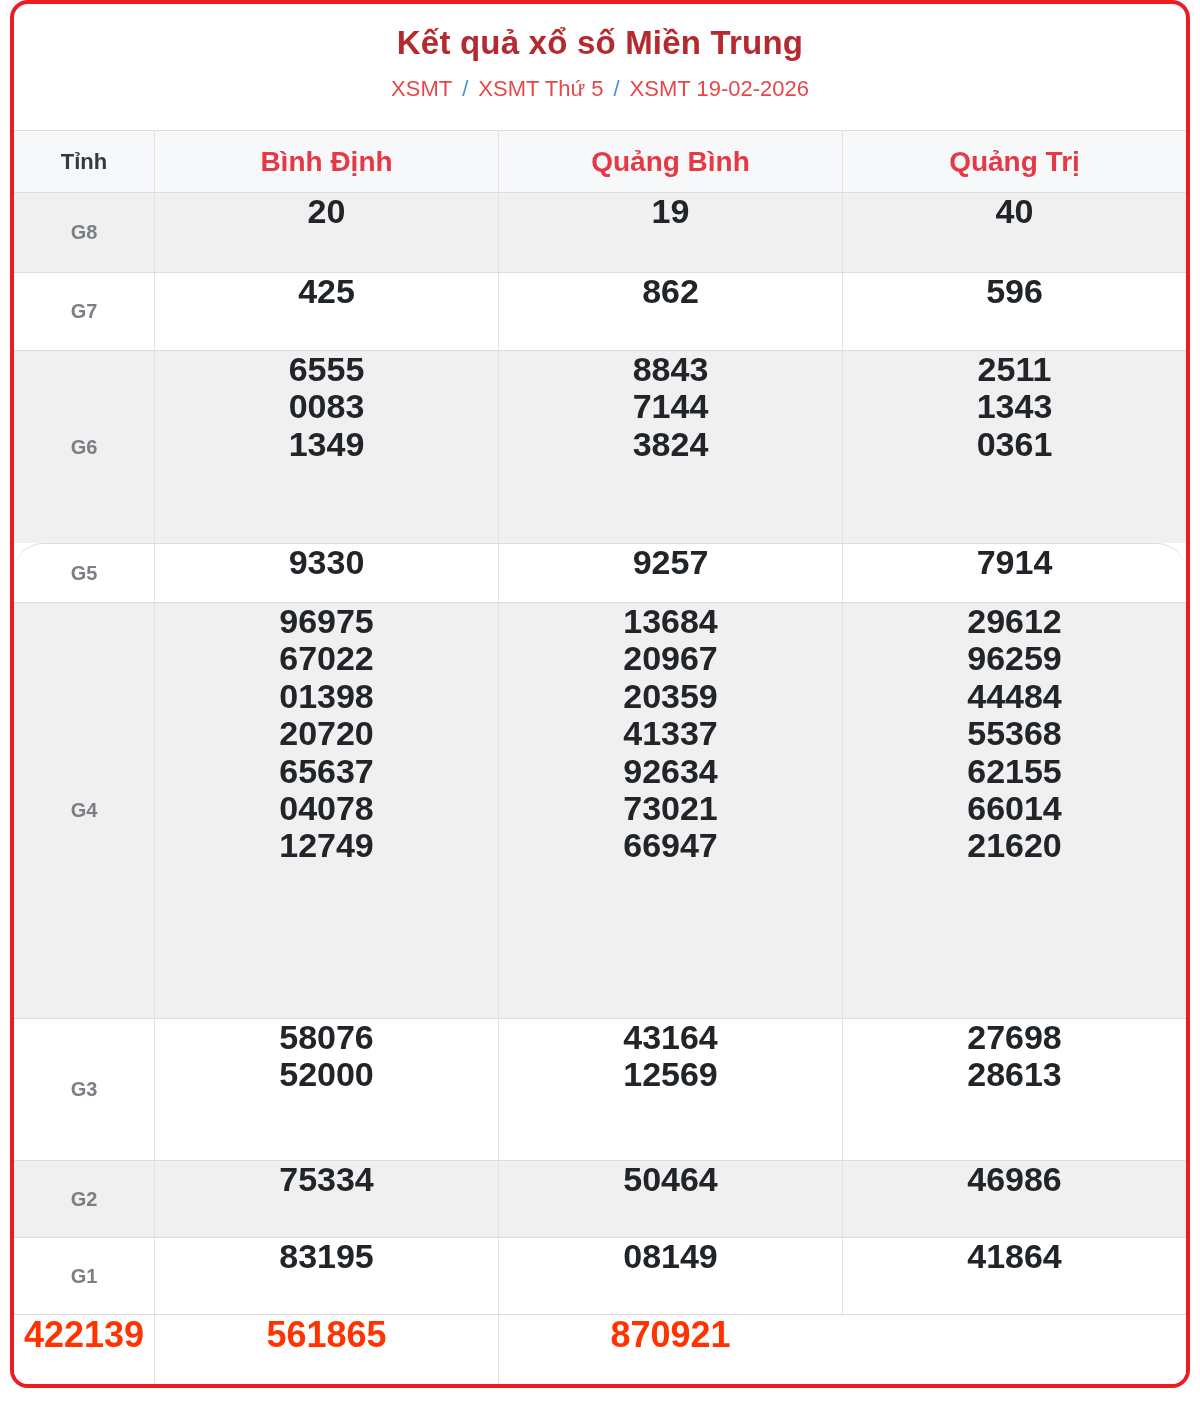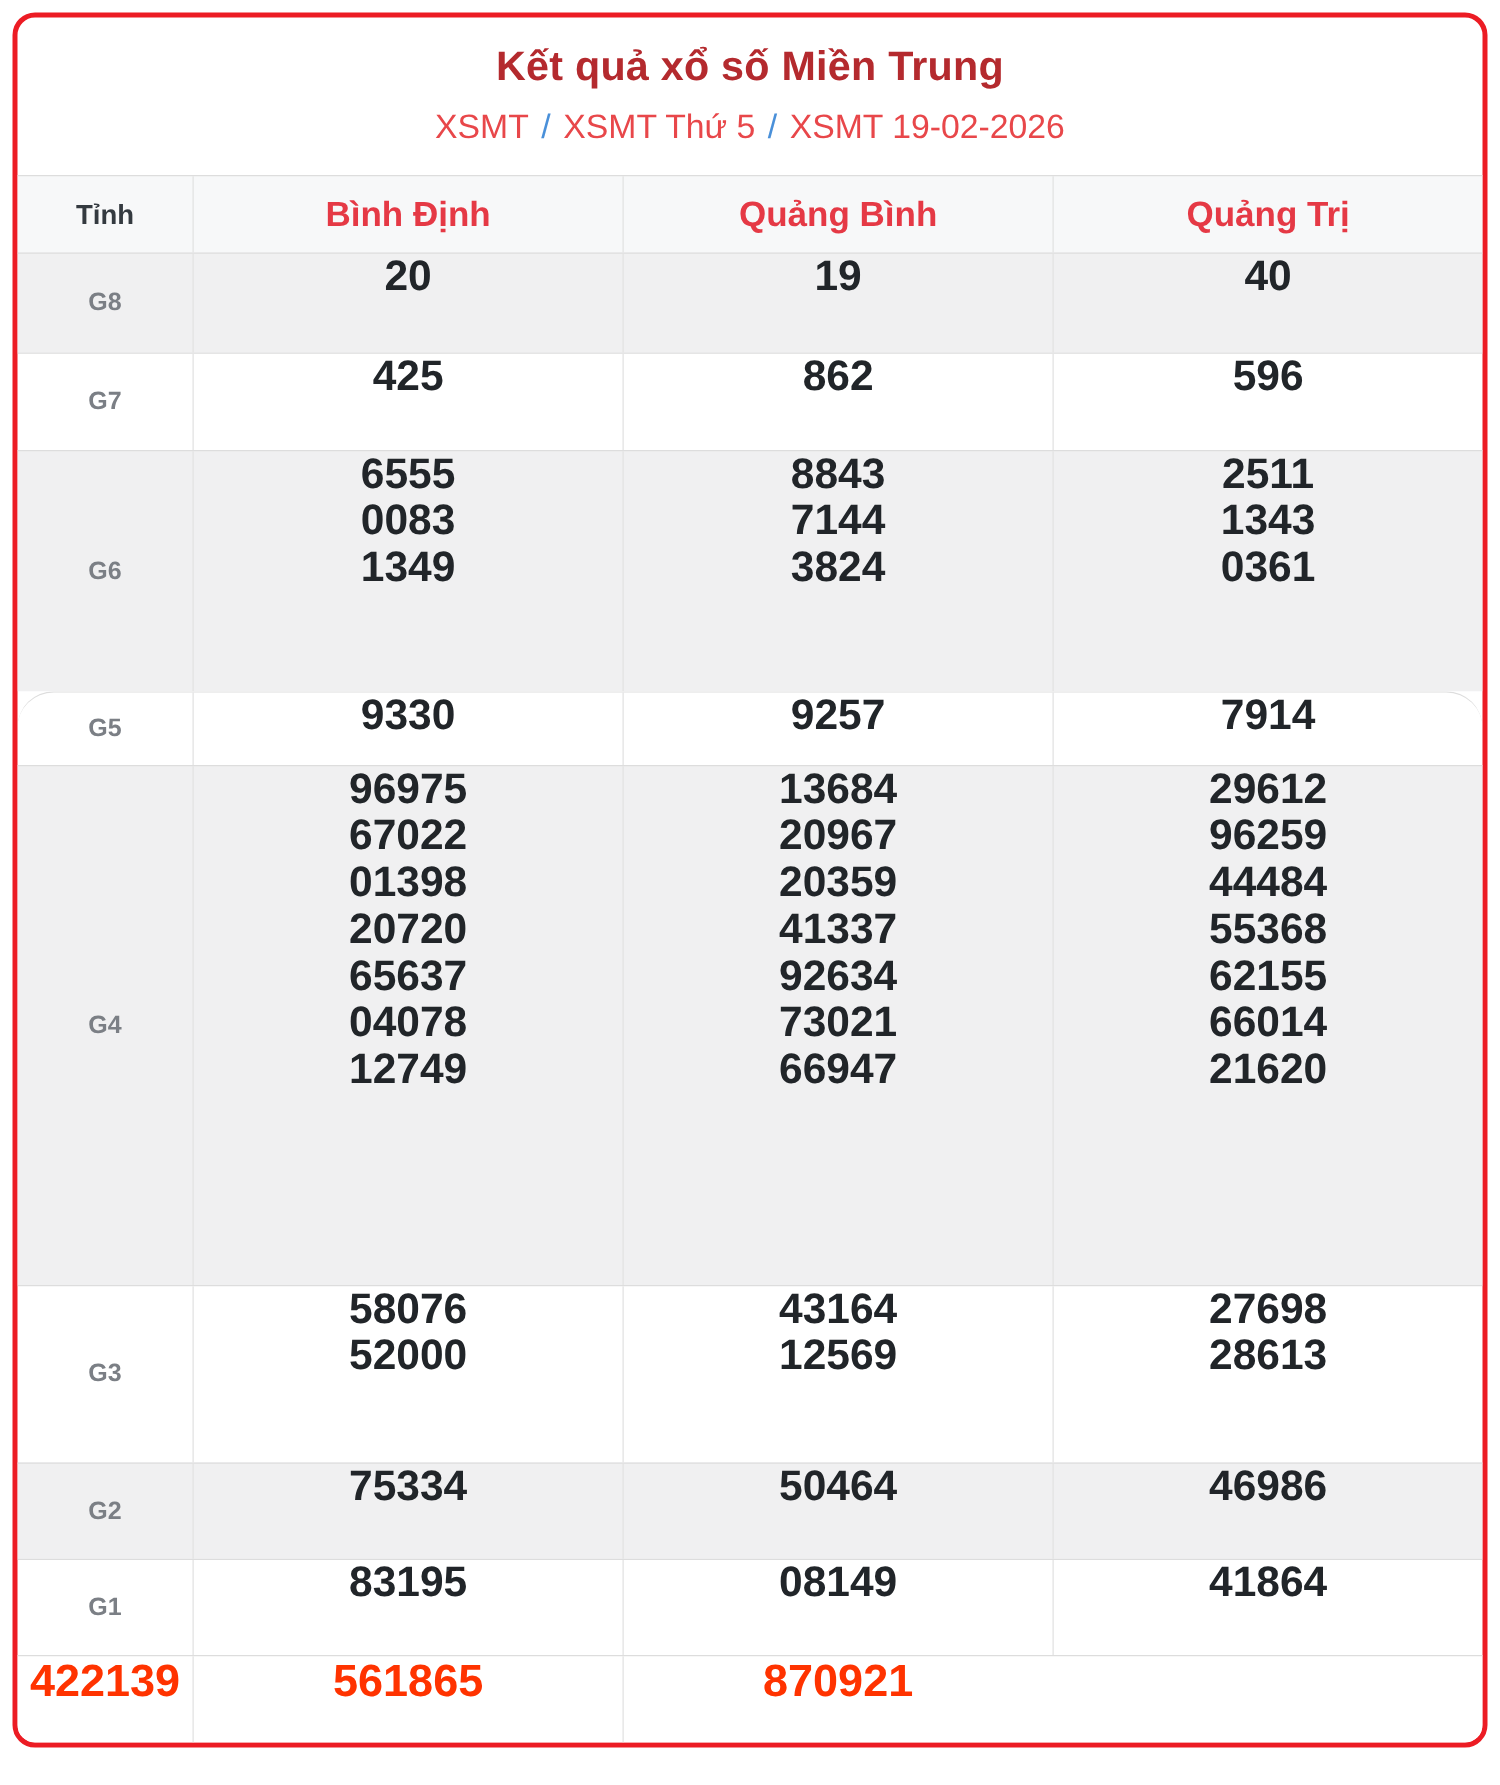--- a/index.html
+++ b/index.html
@@ -22,21 +22,21 @@
     background: #ffffff;
     font-family: "Liberation Sans", "DejaVu Sans", sans-serif;
   }
   body {
     width: 1200px;
     height: 1428px;
     overflow: hidden;
   }
   .card {
     width: 1180px;
-    margin: 10px auto 0 auto;
+    margin: 0 auto 0 auto;
     border: 4px solid var(--border);
     border-radius: 18px;
     background: #ffffff;
     overflow: hidden;
   }
   .card-header {
     height: 126px;
     text-align: center;
     padding-top: 20px;
   }
@@ -44,21 +44,21 @@
     font-size: 33px;
     font-weight: bold;
     color: var(--title);
     letter-spacing: 0.2px;
   }
   .breadcrumb {
     margin-top: 14px;
     display: inline-flex;
     gap: 10px;
     align-items: center;
-    font-size: 27px;
+    font-size: 22px;
   }
   .breadcrumb a {
     color: var(--breadcrumb-link);
     text-decoration: none;
     font-weight: 400;
   }
   .breadcrumb .sep {
     color: var(--breadcrumb-separator);
   }
   .ltable { width: 100%; }

